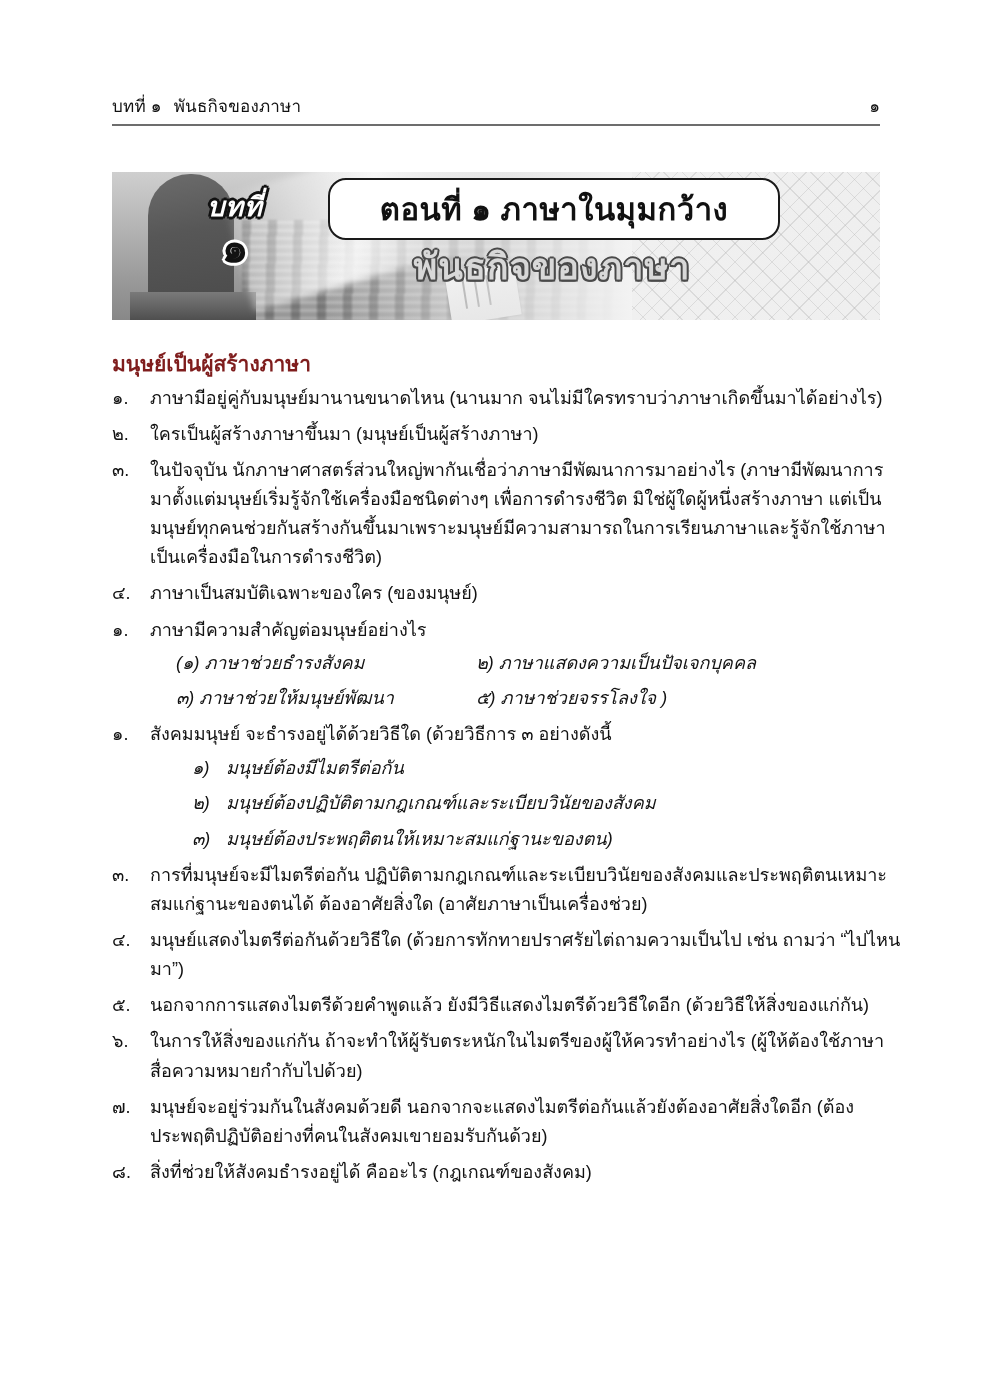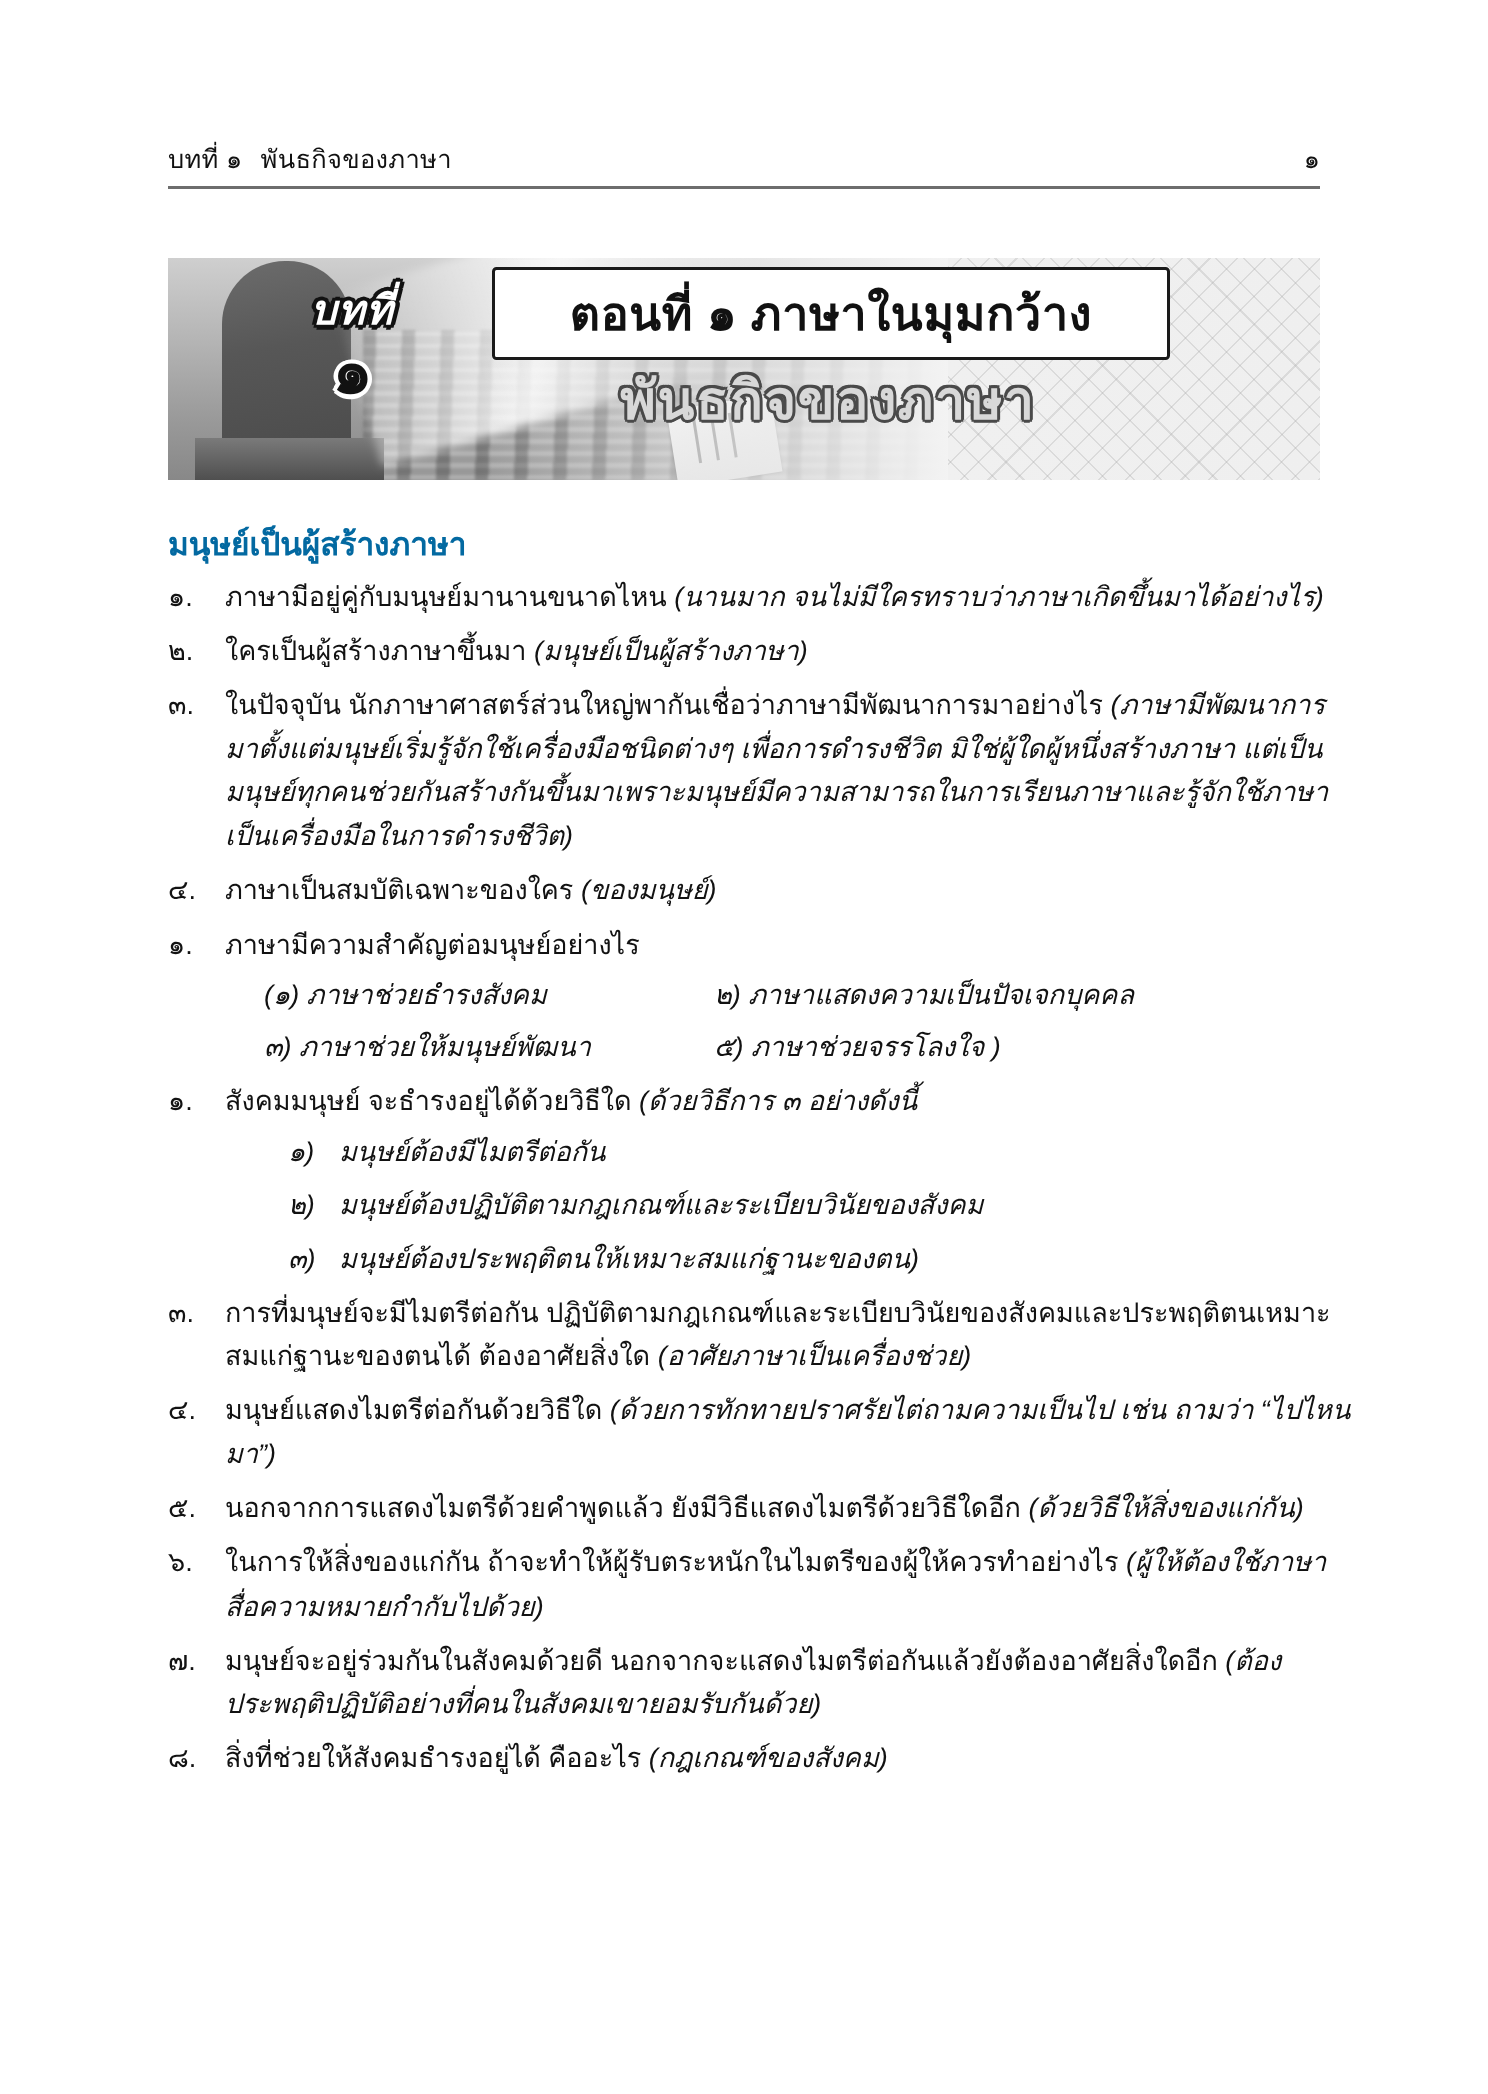--- a/index.html
+++ b/index.html
@@ -172,21 +172,21 @@
   }
 
   .banner-pill {
     position: absolute;
     left: 216px;
     top: 6px;
     width: 448px;
     height: 58px;
     background: #ffffff;
     border: 2px solid #1a1a1a;
-    border-radius: 3px;
+    border-radius: 18px;
     display: flex;
     align-items: center;
     justify-content: center;
     z-index: 6;
   }
   .banner-pill-text {
     font-size: 31px;
     font-weight: bold;
     color: #111111;
     letter-spacing: 0.5px;
@@ -218,21 +218,21 @@
     left: 112px;
     top: 348px;
     width: 790px;
   }
 
   h2.sec-head {
     margin: 0 0 4px 0;
     font-size: 21px;
     font-weight: bold;
     line-height: 1.5;
-    color: #0369a1;
+    color: #7f1d1d;
   }
   .sec-head.gap { margin-top: 26px; }
 
   ol.qlist { list-style: none; margin: 0; padding: 0; }
 
   li.qitem {
     position: relative;
     padding-left: 38px;
     margin: 0 0 7px 0;
     font-size: 18px;
@@ -241,21 +241,20 @@
   }
   li.qitem > .num {
     position: absolute;
     left: 0;
     top: 0;
     width: 30px;
     text-align: left;
     font-size: 18px;
   }
   .ans {
-    font-style: italic;
     margin-top: 40px;
   }
   .q { font-style: normal; }
 
   
   .subgrid {
     margin: 4px 0 0 0;
     padding: 0 0 0 26px;
     list-style: none;
     display: grid;

